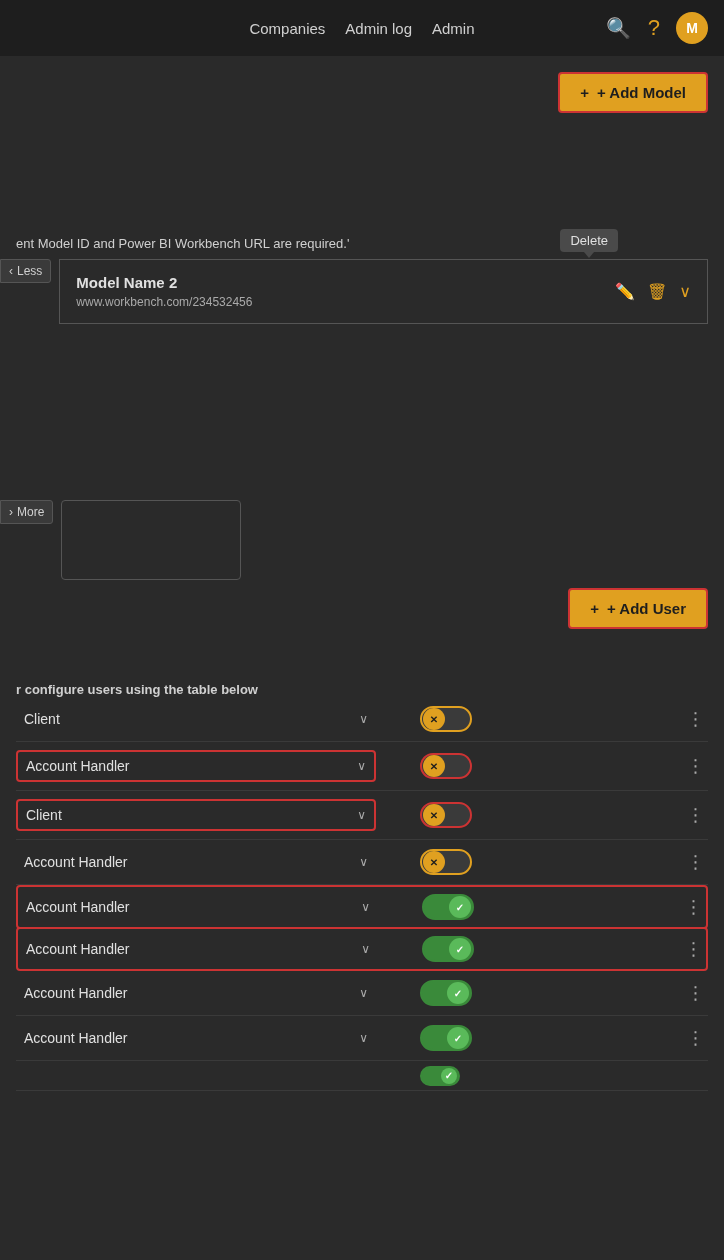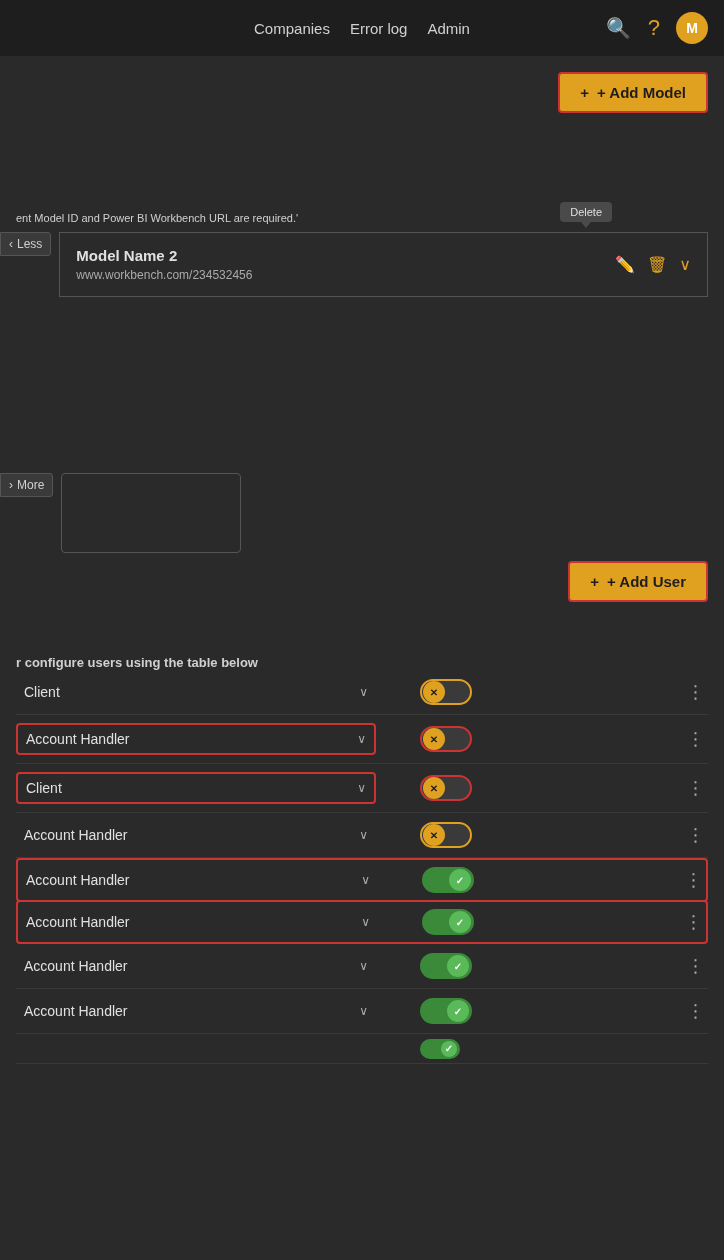--- a/index.html
+++ b/index.html
@@ -81,39 +81,39 @@
       font-size: 15px;
       font-weight: bold;
       cursor: pointer;
       display: flex;
       align-items: center;
       gap: 8px;
     }
 
     .validation-message {
       color: #d0d0d0;
-      font-size: 11px;
-      margin-top: 60px;
+      font-size: 13px;
+      margin-top: 84px;
       margin-bottom: 8px;
     }
 
     
     .model-card-wrapper {
       position: relative;
       margin-bottom: 8px;
     }
     .delete-tooltip {
       position: absolute;
       top: -30px;
-      right: 96px;
+      right: 90px;
       background: #4a4a4a;
       color: #e0e0e0;
       padding: 4px 10px;
       border-radius: 4px;
-      font-size: 11px;
+      font-size: 13px;
       z-index: 10;
     }
     .delete-tooltip::after {
       content: '';
       position: absolute;
       bottom: -6px;
       left: 50%;
       transform: translateX(-50%);
       border-width: 6px 5px 0;
       border-style: solid;
@@ -321,21 +321,21 @@
       display: inline-flex;
       align-items: center;
       gap: 4px;
     }
   </style>
 </head>
 <body>
 
 <nav class="navbar">
   <a class="nav-link">Companies</a>
-  <a class="nav-link">Error log</a>
+  <a class="nav-link">Admin log</a>
   <a class="nav-link">Admin</a>
   <div class="nav-icons">
     <button class="nav-icon-btn">
       <span>🔍</span>
     </button>
     <button class="nav-icon-btn">
       <span style="font-size:22px; color:#e0a020;">?</span>
     </button>
     <div class="avatar">M</div>
   </div>

